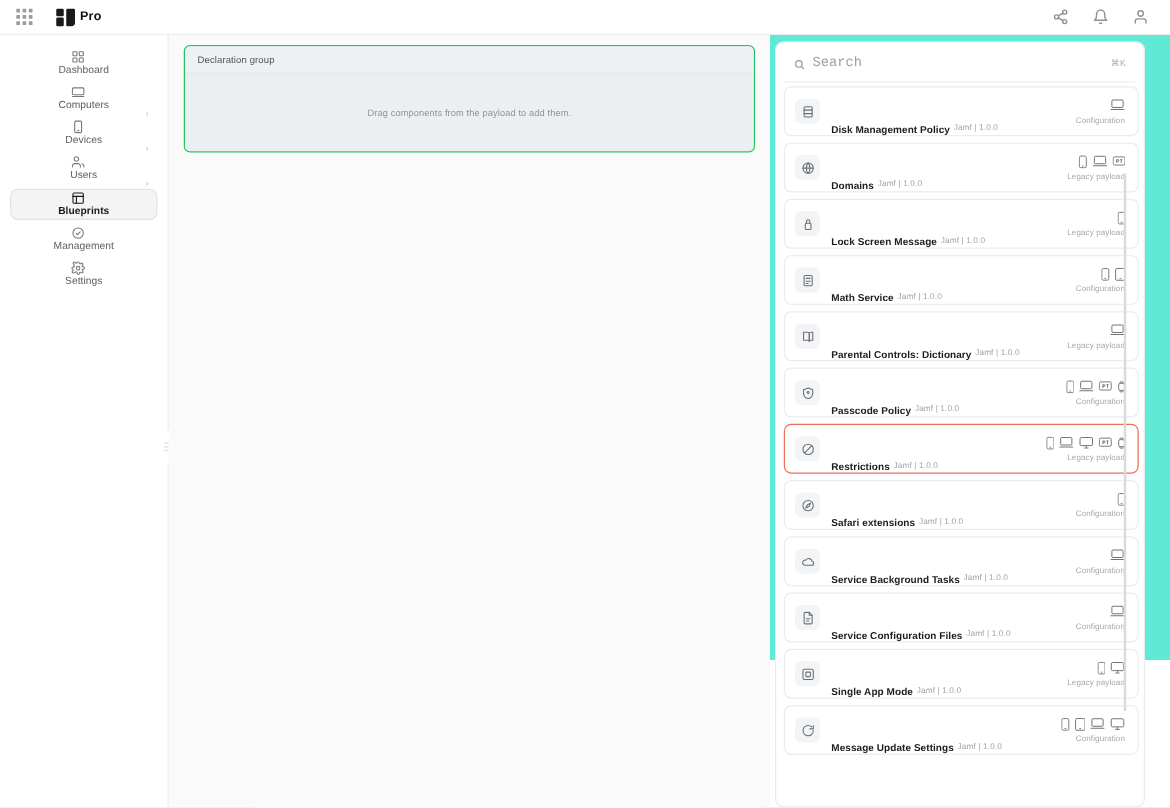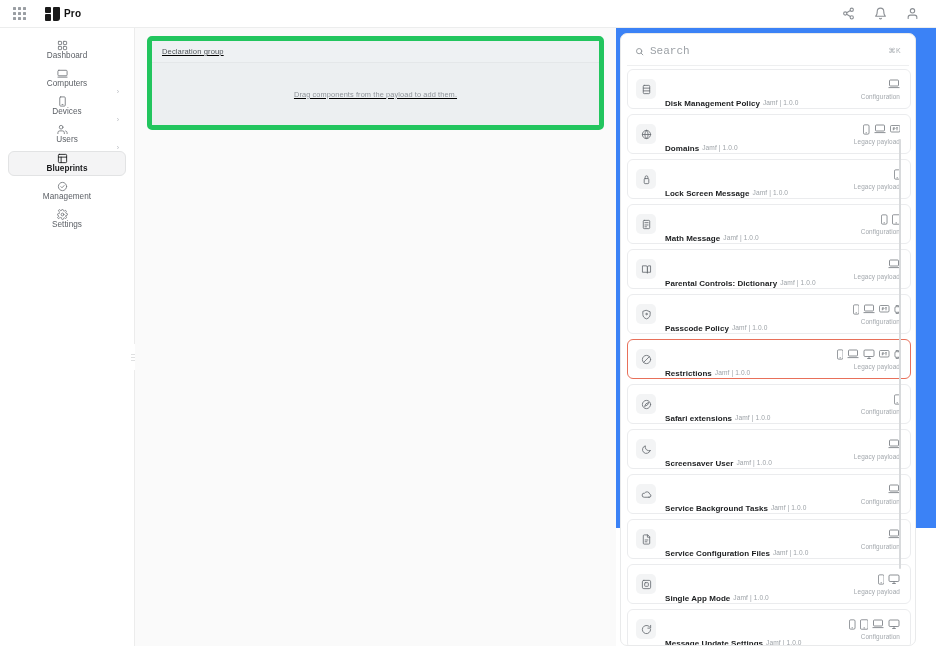--- a/index.html
+++ b/index.html
@@ -2,21 +2,21 @@
 <html><head>
 <meta charset="utf-8">
 <style>
   * { box-sizing: border-box; margin: 0; padding: 0; }
   html, body {
     width: 936px; height: 646px;
     font-family: "Liberation Sans", sans-serif;
     background: #ffffff;
     overflow: hidden;
   }
-  .app { position: relative; width: 936px; height: 528px; background: #3b82f6; padding-left: 41px; }
+  .app { position: relative; width: 936px; height: 528px; background: #5eead4; padding-left: 41px; }
 
   
   .topbar {
     position: absolute; top: 0; left: 0; width: 936px; height: 28px;
     background: #ffffff; border-bottom: 1px solid #eceded;
     display: flex; align-items: center;
   }
   .waffle { margin-left: 13px; width: 13px; height: 13px; display: grid;
             grid-template-columns: repeat(3,1fr); grid-template-rows: repeat(3,1fr);
             gap: 1.4px; cursor: pointer; }
@@ -50,21 +50,21 @@
 
   .resize-handle {
     position: absolute; left: 128px; top: 316px; width: 14px; height: 26px;
     display: flex; align-items: center; justify-content: center; cursor: col-resize;
     background: #fff; border-radius: 3px;
   }
   .resize-handle i { display:block; width: 8px; height: 1px; background: #dfe0e1; box-shadow: 0 3px 0 #dfe0e1, 0 -3px 0 #dfe0e1; }
 
   
   .canvas { position: absolute; top: 28px; left: 135px; width: 481px; height: 618px; background: #fafafa; padding: 8px 12px; }
-  .decl-card { width: 457px; border: 5px solid #22c55e; border-radius: 5px; overflow: hidden; background: #eef0f2; text-decoration: underline;}
+  .decl-card { width: 457px; border: 1px solid #22c55e; border-radius: 5px; overflow: hidden; background: #eef0f2;}
   .decl-head { height: 22px; background: #eef1f3; display: flex; align-items: center; padding: 0 10px;
                border-bottom: 1px solid #e4e7e9; }
   .decl-head-title { font-size: 7.6px; color: #4f5459; letter-spacing: .1px; }
   .decl-body { height: 62px; background: #eceff1; display: flex; align-items: center; justify-content: center; }
   .decl-empty { font-size: 7.4px; color: #8e9399; letter-spacing: .1px; }
 
   
   .library {
     position: absolute; top: 33px; left: 620px; width: 296px; height: 613px;
     background: #ffffff; border: 1px solid #e9eaeb; border-radius: 7px;
@@ -342,21 +342,21 @@
           <div class="lib-row">
             <span class="row-tile">
               <svg viewBox="0 0 24 24" fill="none" stroke="currentColor" stroke-width="1.9" stroke-linecap="round" stroke-linejoin="round">
                 <rect x="5" y="3" width="14" height="18" rx="2"></rect>
                 <line x1="8.5" y1="8" x2="15.5" y2="8"></line>
                 <line x1="8.5" y1="13" x2="15.5" y2="13"></line>
                 <line x1="8.5" y1="17" x2="12" y2="17"></line>
               </svg>
             </span>
             <span class="row-text">
-              <span class="row-title">Math Message</span>
+              <span class="row-title">Math Service</span>
               <span class="row-sub">Jamf | 1.0.0</span>
             </span>
             <span class="row-right">
               <span class="plat-icons">
                 <span>
                   <svg width="6.5" height="11" viewBox="0 0 14 22" fill="none" stroke="currentColor" stroke-width="1.6">
                     <rect x="1" y="1" width="12" height="20" rx="2.6"></rect>
                     <line x1="5.6" y1="18" x2="8.4" y2="18"></line>
                   </svg>
                 </span>
@@ -501,42 +501,20 @@
                     <line x1="5.6" y1="18" x2="8.4" y2="18"></line>
                   </svg>
                 </span>
               </span>
               <span class="row-cat">Configuration</span>
             </span>
           </div>
           <div class="lib-row">
             <span class="row-tile">
               <svg viewBox="0 0 24 24" fill="none" stroke="currentColor" stroke-width="1.9" stroke-linecap="round" stroke-linejoin="round">
-                <path d="M20 14.5A8.5 8.5 0 0 1 9.5 4a8.5 8.5 0 1 0 10.5 10.5z"></path>
-              </svg>
-            </span>
-            <span class="row-text">
-              <span class="row-title">Screensaver User</span>
-              <span class="row-sub">Jamf | 1.0.0</span>
-            </span>
-            <span class="row-right">
-              <span class="plat-icons">
-                <span>
-                  <svg width="12" height="10" viewBox="0 0 24 20" fill="none" stroke="currentColor" stroke-width="1.6">
-                    <rect x="3" y="2" width="18" height="12" rx="1.8"></rect>
-                    <path d="M1 17.2h22"></path>
-                  </svg>
-                </span>
-              </span>
-              <span class="row-cat">Legacy payload</span>
-            </span>
-          </div>
-          <div class="lib-row">
-            <span class="row-tile">
-              <svg viewBox="0 0 24 24" fill="none" stroke="currentColor" stroke-width="1.9" stroke-linecap="round" stroke-linejoin="round">
                 <path d="M17.5 18H7a4.5 4.5 0 1 1 .9-8.9A6 6 0 0 1 19 11.3a3.4 3.4 0 0 1-1.5 6.7z"></path>
               </svg>
             </span>
             <span class="row-text">
               <span class="row-title">Service Background Tasks</span>
               <span class="row-sub">Jamf | 1.0.0</span>
             </span>
             <span class="row-right">
               <span class="plat-icons">
                 <span>

